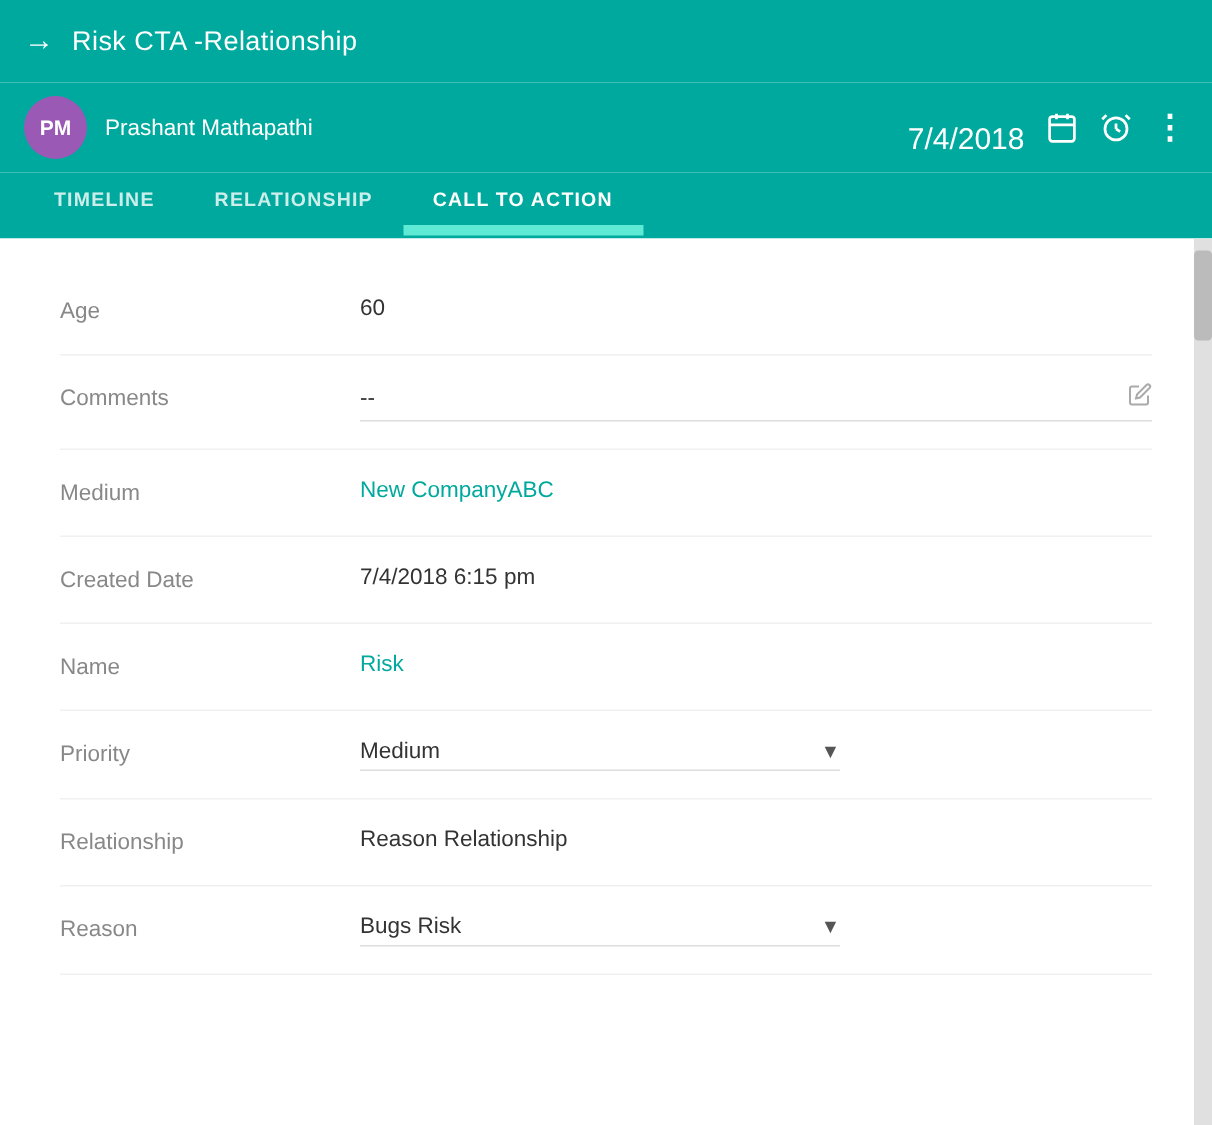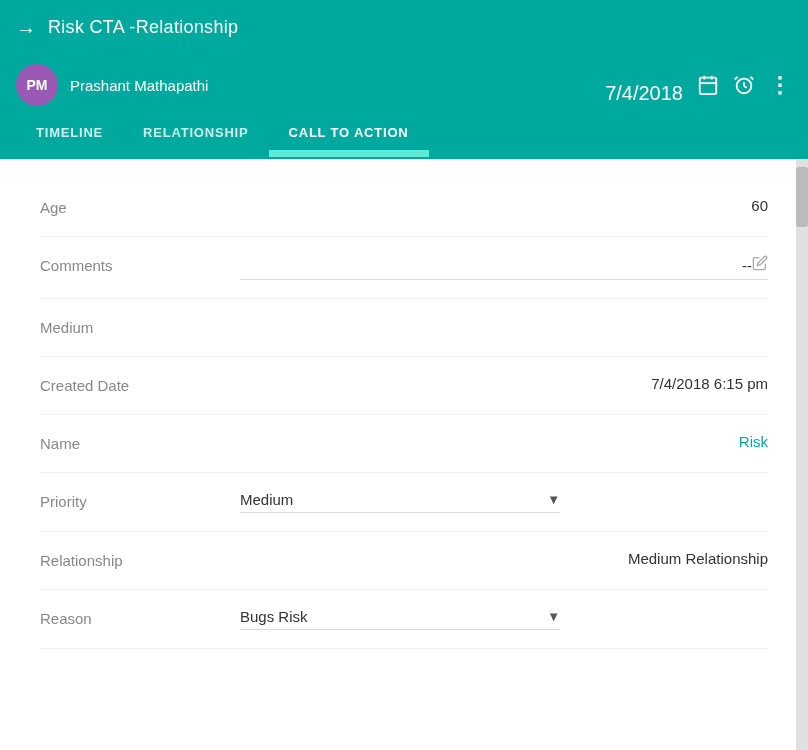--- a/index.html
+++ b/index.html
@@ -142,21 +142,20 @@
       color: #888;
       font-size: 15px;
       width: 200px;
       min-width: 200px;
       padding-top: 2px;
     }
     .field-value {
       color: #333;
       font-size: 15px;
       flex: 1;
-      text-align: right;
     }
     .field-value.link-style {
       color: #00a99d;
     }
 
     
     .comments-wrapper {
       flex: 1;
       display: flex;
       align-items: center;
@@ -250,20 +249,21 @@
         <svg width="16" height="16" viewBox="0 0 24 24" fill="none" stroke="#aaa" stroke-width="2">
           <path d="M11 4H4a2 2 0 0 0-2 2v14a2 2 0 0 0 2 2h14a2 2 0 0 0 2-2v-7"></path>
           <path d="M18.5 2.5a2.121 2.121 0 0 1 3 3L12 15l-4 1 1-4 9.5-9.5z"></path>
         </svg>
       </span>
     </div>
   </div>
 
   <div class="form-row">
     <span class="field-label">Medium</span>
+    <span class="field-value link-style cursor-pointer">New CompanyABC</span>
   </div>
 
   <div class="form-row">
     <span class="field-label">Created Date</span>
     <span class="field-value">7/4/2018 6:15 pm</span>
   </div>
 
   <div class="form-row">
     <span class="field-label">Name</span>
     <span class="field-value link-style">Risk</span>
@@ -272,21 +272,21 @@
   <div class="form-row">
     <span class="field-label">Priority</span>
     <div class="select-wrapper">
       <span class="select-value">Medium</span>
       <span class="dropdown-arrow">▼</span>
     </div>
   </div>
 
   <div class="form-row">
     <span class="field-label">Relationship</span>
-    <span class="field-value">Medium Relationship</span>
+    <span class="field-value">Reason Relationship</span>
   </div>
 
   <div class="form-row">
     <span class="field-label">Reason</span>
     <div class="select-wrapper">
       <span class="select-value">Bugs Risk</span>
       <span class="dropdown-arrow">▼</span>
     </div>
   </div>
 

